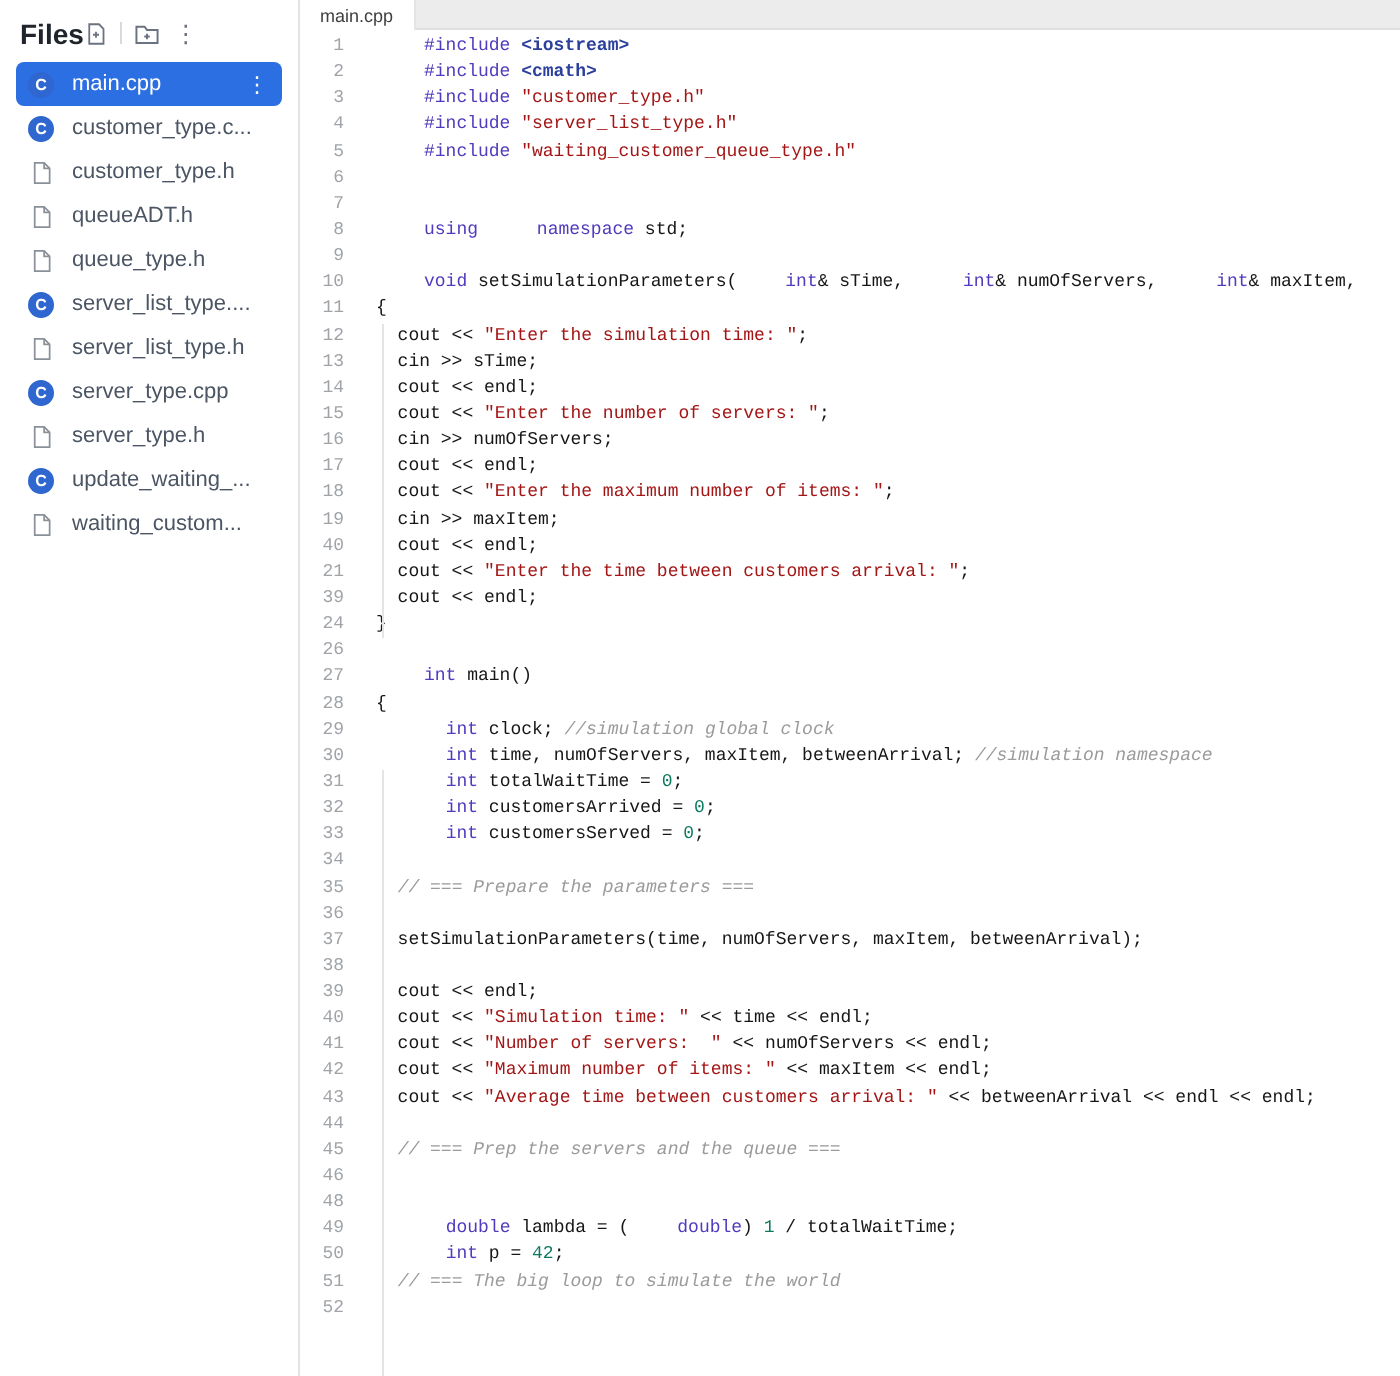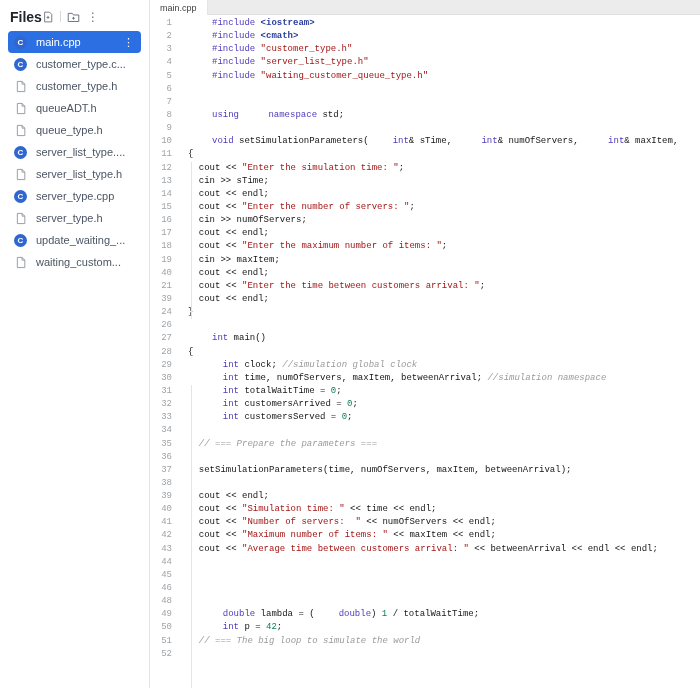--- a/index.html
+++ b/index.html
@@ -205,21 +205,21 @@
           <div class="crow"><span class="ln">35</span><span class="ct"><span class="tok-p">  </span><span class="tok-c">// === Prepare the parameters ===</span></span></div>
           <div class="crow"><span class="ln">36</span><span class="ct"></span></div>
           <div class="crow"><span class="ln">37</span><span class="ct"><span class="tok-p">  setSimulationParameters(time, numOfServers, maxItem, betweenArrival);</span></span></div>
           <div class="crow"><span class="ln">38</span><span class="ct"></span></div>
           <div class="crow"><span class="ln">39</span><span class="ct"><span class="tok-p">  cout &lt;&lt; endl;</span></span></div>
           <div class="crow"><span class="ln">40</span><span class="ct"><span class="tok-p">  cout &lt;&lt; </span><span class="tok-s">"Simulation time: "</span><span class="tok-p"> &lt;&lt; time &lt;&lt; endl;</span></span></div>
           <div class="crow"><span class="ln">41</span><span class="ct"><span class="tok-p">  cout &lt;&lt; </span><span class="tok-s">"Number of servers:  "</span><span class="tok-p"> &lt;&lt; numOfServers &lt;&lt; endl;</span></span></div>
           <div class="crow"><span class="ln">42</span><span class="ct"><span class="tok-p">  cout &lt;&lt; </span><span class="tok-s">"Maximum number of items: "</span><span class="tok-p"> &lt;&lt; maxItem &lt;&lt; endl;</span></span></div>
           <div class="crow"><span class="ln">43</span><span class="ct"><span class="tok-p">  cout &lt;&lt; </span><span class="tok-s">"Average time between customers arrival: "</span><span class="tok-p"> &lt;&lt; betweenArrival &lt;&lt; endl &lt;&lt; endl;</span></span></div>
           <div class="crow"><span class="ln">44</span><span class="ct"></span></div>
-          <div class="crow"><span class="ln">45</span><span class="ct"><span class="tok-p">  </span></span></div>
+          <div class="crow"><span class="ln">45</span><span class="ct"><span class="tok-p">  </span><span class="tok-c">// === Prep the servers and the queue ===</span></span></div>
           <div class="crow"><span class="ln">46</span><span class="ct"></span></div>
           <div class="crow"><span class="ln">48</span></div>
           <div class="crow"><span class="ln">49</span><span class="ct"><span class="tok-p">  </span><span class="tok-k">double</span><span class="tok-p"> lambda = (</span><span class="tok-k">double</span><span class="tok-p">) </span><span class="tok-n">1</span><span class="tok-p"> / totalWaitTime;</span></span></div>
           <div class="crow"><span class="ln">50</span><span class="ct"><span class="tok-p">  </span><span class="tok-k">int</span><span class="tok-p"> p = </span><span class="tok-n">42</span><span class="tok-p">;</span></span></div>
           <div class="crow"><span class="ln">51</span><span class="ct"><span class="tok-p">  </span><span class="tok-c">// === The big loop to simulate the world</span></span></div>
           <div class="crow"><span class="ln">52</span><span class="ct"></span></div>
         </div>
     </div>
   </main>
 

